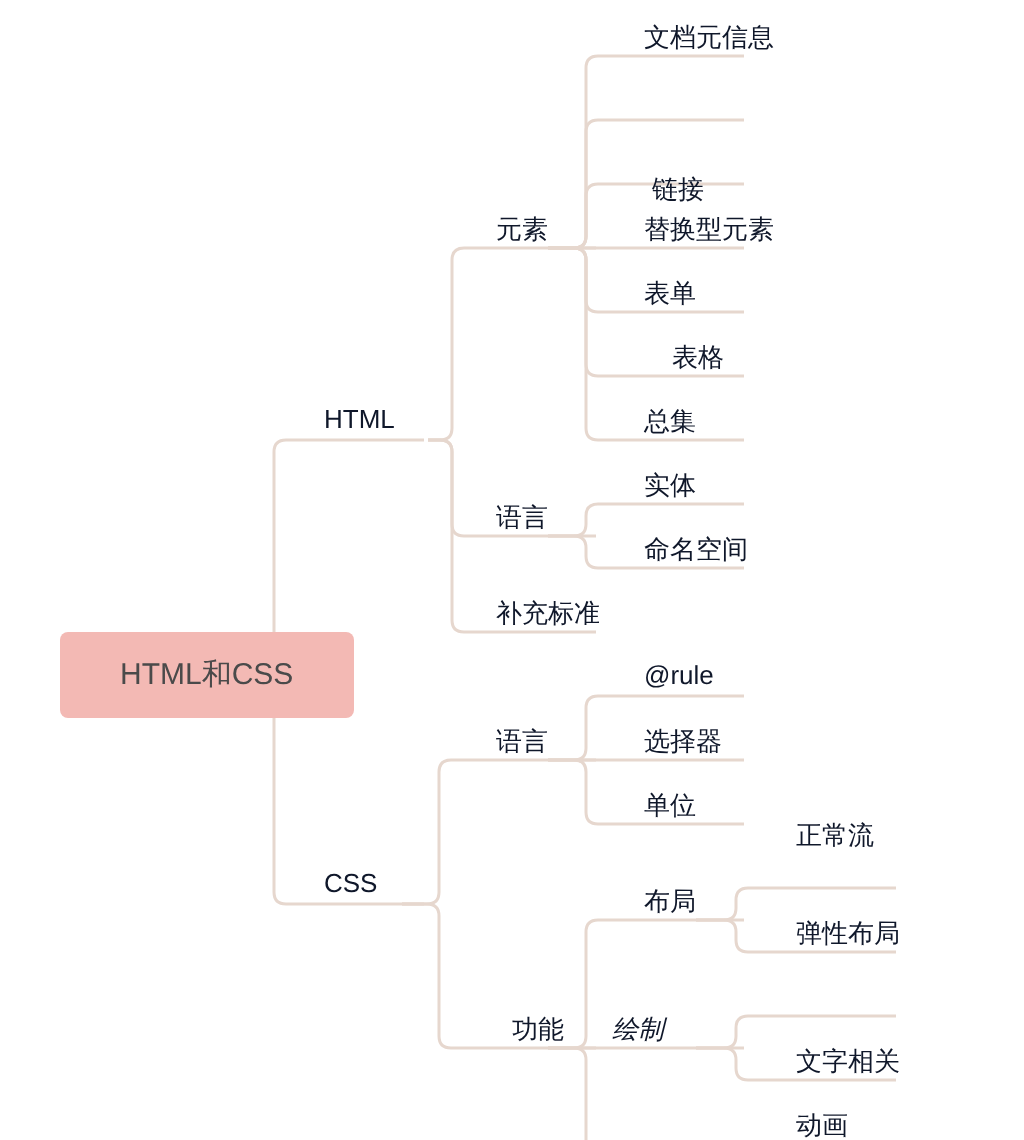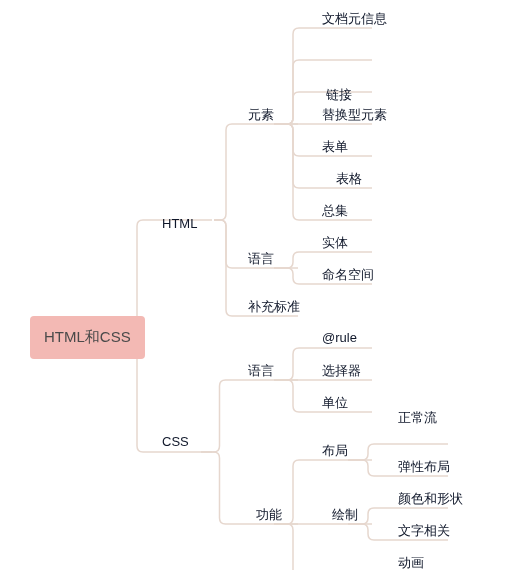--- a/index.html
+++ b/index.html
@@ -27,21 +27,21 @@
     position: absolute;
     font-size: 13px;
     color: #0f172a;
     white-space: nowrap;
   }
   .root-node {
     position: absolute;
     background: #f3b9b4;
     color: #4a4a4a;
     font-size: 15px;
-    padding: 12px 14px;
+    padding: 12px 30px;
     border-radius: 4px;
     white-space: nowrap;
   }
 </style>
 </head>
 <body>
 
 <div class="canvas">
   <svg class="edges">
       <path d="M 214 220 L 220 220 Q 226 220 226 214 L 226 130 Q 226 124 232 124 L 238 124" fill="none" stroke="#e6d7ce" stroke-width="1.5"></path>
@@ -95,38 +95,37 @@
       <path d="M 348 588 L 362 588 Q 368 588 368 582 L 368 578 Q 368 572 374 572 L 388 572" fill="none" stroke="#e6d7ce" stroke-width="1.5"></path>
       <path d="M 388 572 L 448 572" fill="none" stroke="#e6d7ce" stroke-width="1.5"></path>
       <path d="M 348 588 L 362 588 Q 368 588 368 594 L 368 598 Q 368 604 374 604 L 388 604" fill="none" stroke="#e6d7ce" stroke-width="1.5"></path>
       <path d="M 388 604 L 448 604" fill="none" stroke="#e6d7ce" stroke-width="1.5"></path>
       <path d="M 122 336 L 131 336 Q 137 336 137 330 L 137 226 Q 137 220 143 220 L 152 220" fill="none" stroke="#e6d7ce" stroke-width="1.5"></path>
       <path d="M 152 220 L 212 220" fill="none" stroke="#e6d7ce" stroke-width="1.5"></path>
       <path d="M 122 336 L 131 336 Q 137 336 137 342 L 137 446 Q 137 452 143 452 L 152 452" fill="none" stroke="#e6d7ce" stroke-width="1.5"></path>
       <path d="M 152 452 L 212 452" fill="none" stroke="#e6d7ce" stroke-width="1.5"></path>
     </svg>
   <div class="root-node" style="left: 30px; top: 316px;">HTML和CSS</div>
-<div class="node" style="left: 162px; top: 202px; margin-top: 14px;">HTML</div>
+<div class="node" style="left: 162px; top: 202px;">HTML</div>
     <div class="node" style="left: 248px; top: 106px;">元素</div>
     <div class="node" style="left: 322px; top: 10px;">文档元信息</div>
     <div class="node" style="left: 326px; top: 74px; margin-top: 12px;">链接</div>
     <div class="node" style="left: 322px; top: 106px;">替换型元素</div>
     <div class="node" style="left: 322px; top: 138px;">表单</div>
     <div class="node" style="left: 336px; top: 170px;">表格</div>
     <div class="node" style="left: 322px; top: 202px; font-family: Liberation Serif, serif;">总集</div>
     <div class="node" style="left: 248px; top: 250px;">语言</div>
     <div class="node" style="left: 322px; top: 234px;">实体</div>
     <div class="node" style="left: 322px; top: 266px;">命名空间</div>
     <div class="node" style="left: 248px; top: 298px;">补充标准</div>
     <div class="node" style="left: 162px; top: 434px;">CSS</div>
     <div class="node" style="left: 248px; top: 362px;">语言</div>
     <div class="node" style="left: 322px; top: 330px;">@rule</div>
     <div class="node" style="left: 322px; top: 362px;">选择器</div>
     <div class="node" style="left: 322px; top: 394px;">单位</div>
     <div class="node" style="left: 256px; top: 506px; text-align: center;">功能</div>
     <div class="node" style="left: 322px; top: 442px;">布局</div>
     <div class="node" style="left: 398px; top: 409px;">正常流</div>
     <div class="node" style="left: 398px; top: 458px;">弹性布局</div>
-    <div class="node" style="left: 332px; top: 506px;">绘制</div>
-    <div class="node" style="left: 398px; top: 490px;">颜色和形状</div>
+    <div class="node" style="left: 306px; top: 506px; font-style: italic;">绘制</div>
     <div class="node" style="left: 398px; top: 522px;">文字相关</div>
     <div class="node" style="left: 398px; top: 554px;">动画</div>
   </div>
 
 </body></html>

